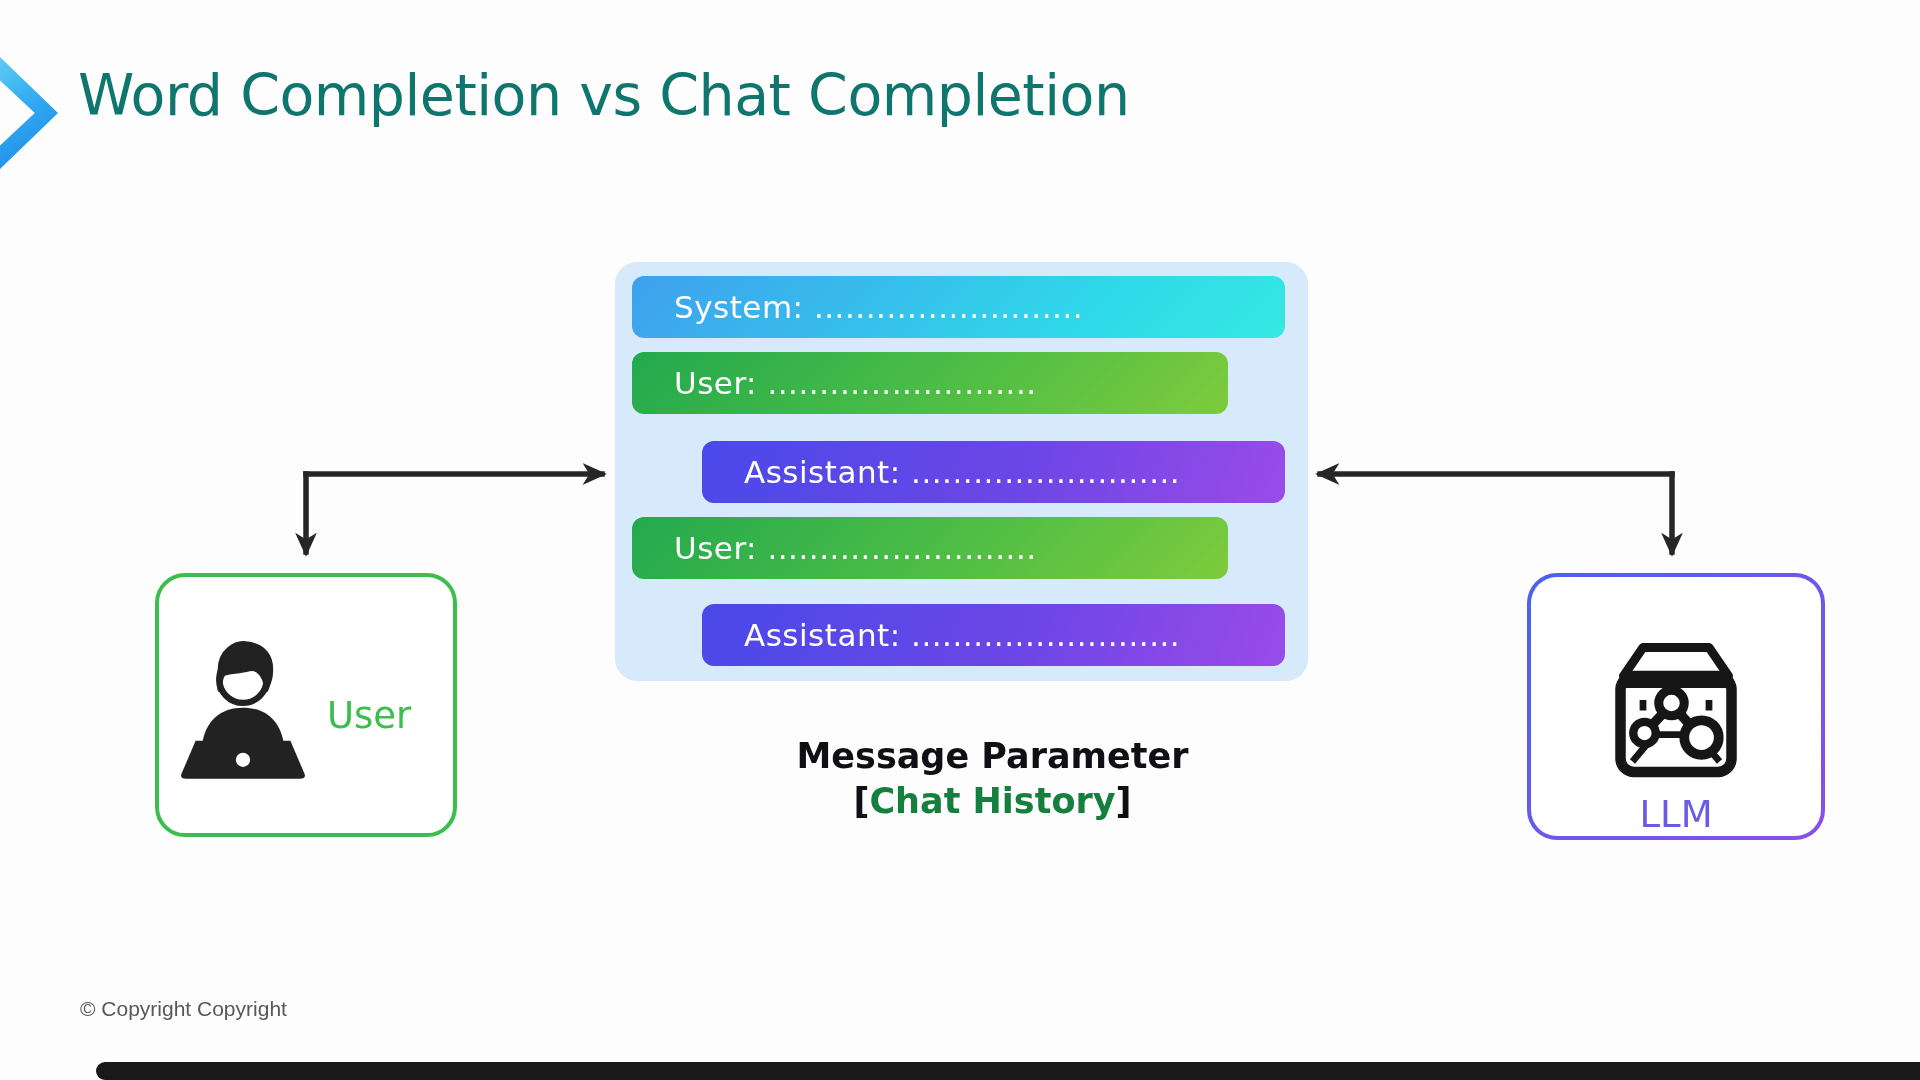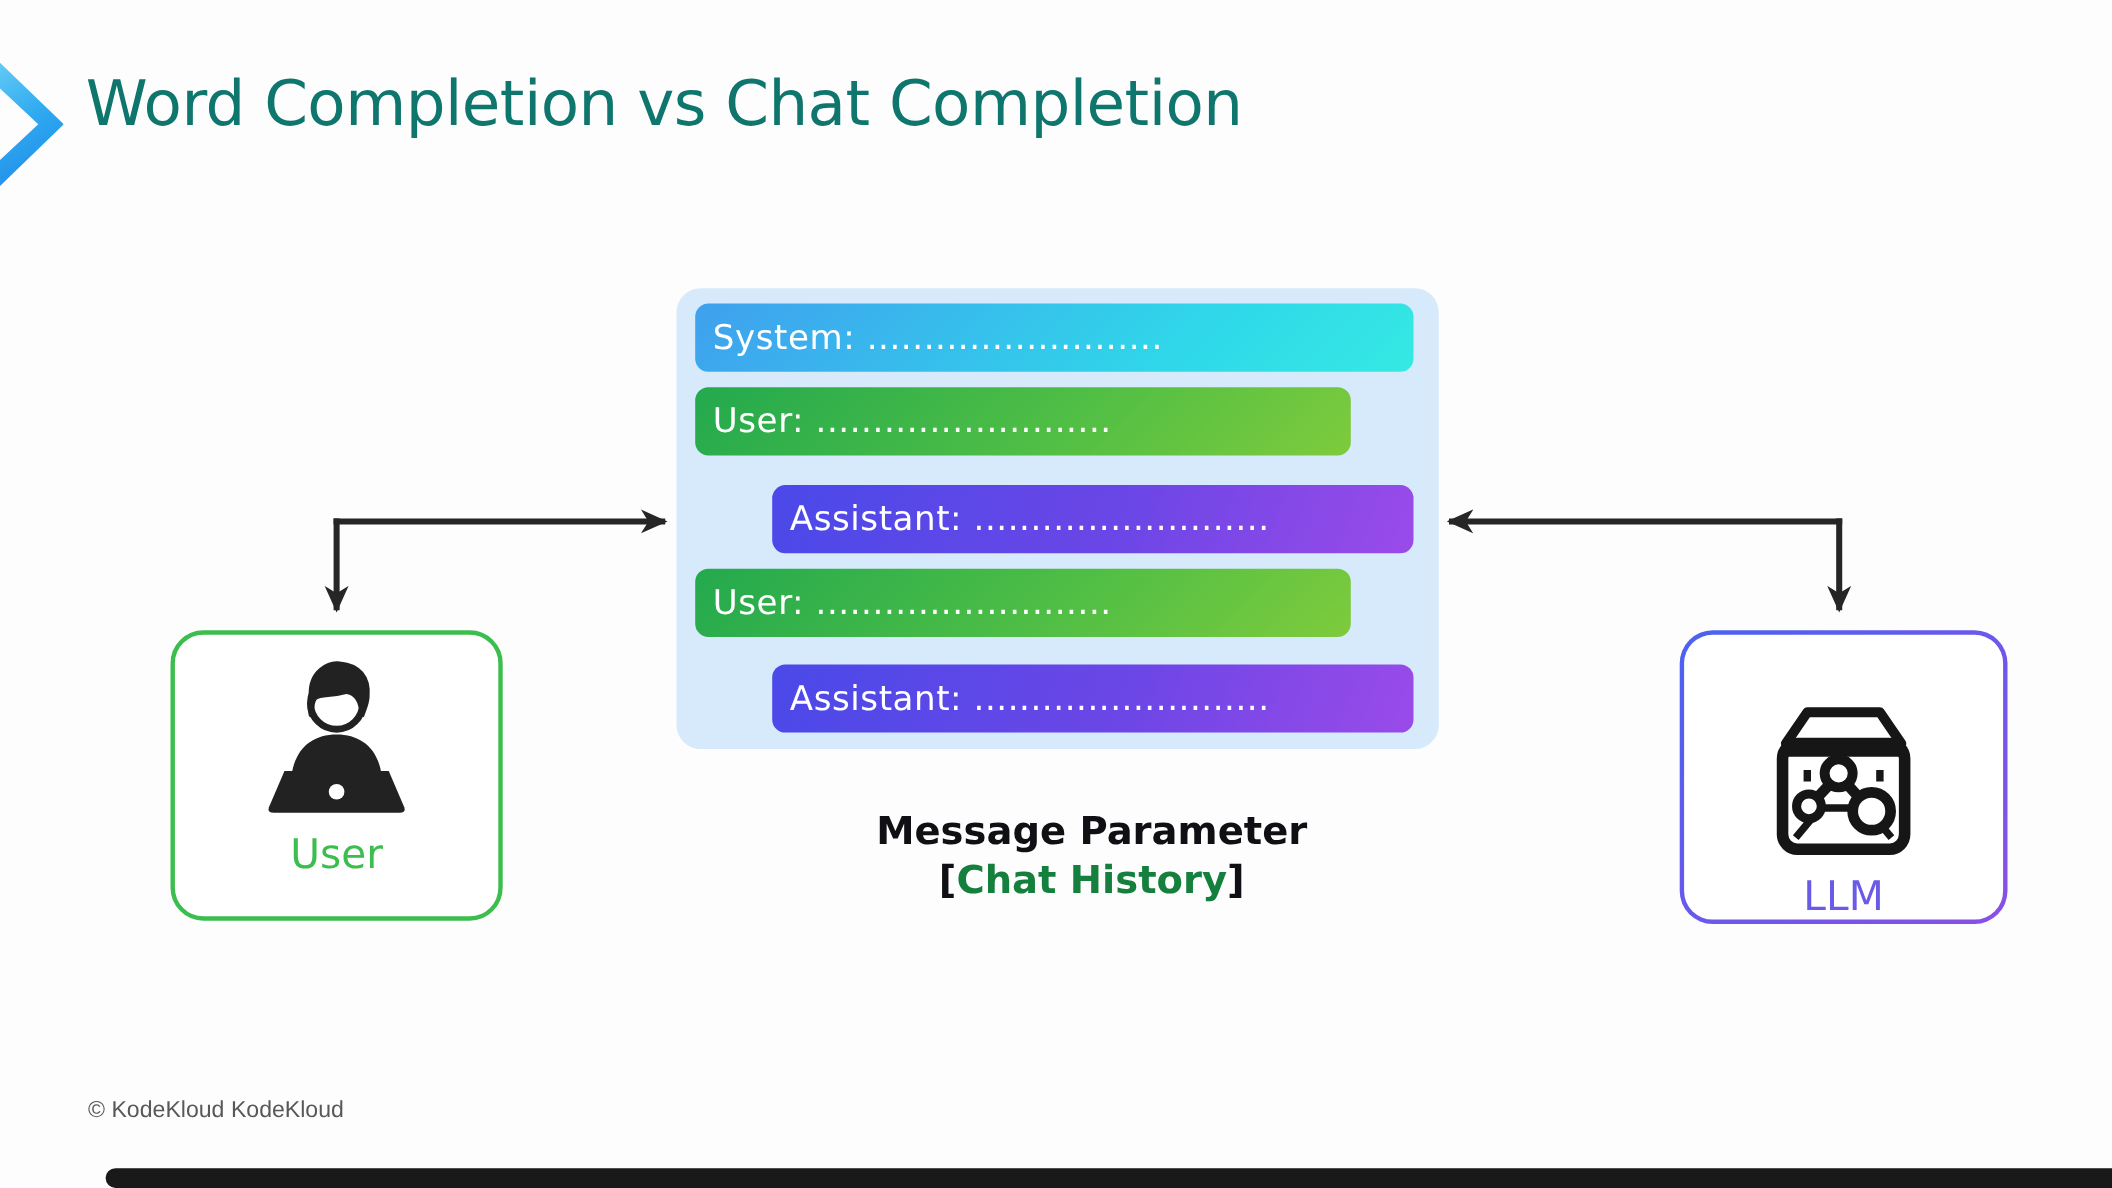--- a/index.html
+++ b/index.html
@@ -20,21 +20,21 @@
     color:#0f766e;letter-spacing:-0.5px;white-space:nowrap;
   }
 
   
   .panel{
     position:absolute;left:615px;top:262px;width:693px;height:419px;
     background:#d6eafb;border-radius:22px;
   }
   .row{
     position:absolute;height:62px;border-radius:12px;color:#ffffff;
-    font-size:31px;line-height:62px;padding-left:16px;box-sizing:border-box;
+    font-size:31px;line-height:62px;padding-left:42px;box-sizing:border-box;
     white-space:nowrap;overflow:hidden;letter-spacing:0.5px;
   }
   .row-system   {left:17px;top:14px; width:653px;
     background:linear-gradient(135deg,#3fa0ee 0%,#2fd9e9 70%,#35e9e3 100%);}
   .row-user-1   {left:17px;top:90px; width:596px;
     background:linear-gradient(135deg,#23a94e 0%,#4fbe45 55%,#7ecb3c 100%);}
   .row-assist-1 {left:87px;top:179px;width:583px;
     background:linear-gradient(110deg,#4a49e9 0%,#6c46e6 55%,#9a4be9 100%);}
   .row-user-2   {left:17px;top:255px;width:596px;
     background:linear-gradient(135deg,#23a94e 0%,#4fbe45 55%,#7ecb3c 100%);}
@@ -45,21 +45,21 @@
   .caption{
     position:absolute;left:646px;top:734px;width:693px;text-align:center;
     font-size:35px;font-weight:600;color:#101014;line-height:45px;
   }
   .caption .hl{color:#15803d;}
 
   
   .user-box{
     position:absolute;left:155px;top:573px;width:302px;height:264px;
     box-sizing:border-box;border:4px solid #3cbe4e;border-radius:30px;
-    background:#ffffff;display:flex;flex-direction:column;align-items:center;
+    background:#ffffff;display:flex;align-items:center;
     justify-content:flex-start;padding-top:18px;
   }
   .user-box .node-label{font-size:37px;font-weight:500;color:#3cbe4e;margin-top:2px;}
 
   
   .llm-box{
     position:absolute;left:1527px;top:573px;width:298px;height:267px;
     box-sizing:border-box;border-radius:30px;padding:4px;
     background:linear-gradient(135deg,#4a62f0 0%,#8a4fe8 100%);
   }
@@ -147,16 +147,16 @@
     <g stroke="#262626" stroke-width="5.5" stroke-linecap="square" fill="none">
       <line x1="306" y1="474" x2="306" y2="552" marker-end="url(#ah)"></line>
       <line x1="306" y1="474" x2="602" y2="474" marker-end="url(#ah)"></line>
     </g>
     <g stroke="#262626" stroke-width="5.5" stroke-linecap="square" fill="none">
       <line x1="1672" y1="474" x2="1320" y2="474" marker-end="url(#ah)"></line>
       <line x1="1672" y1="474" x2="1672" y2="552" marker-end="url(#ah)"></line>
     </g>
   </svg>
 
-  <div class="copyright">© KodeKloud KodeKloud</div>
+  <div class="copyright">© Copyright Copyright</div>
   <div class="progress-bar"></div>
 
 </div>
 
 </body></html>

